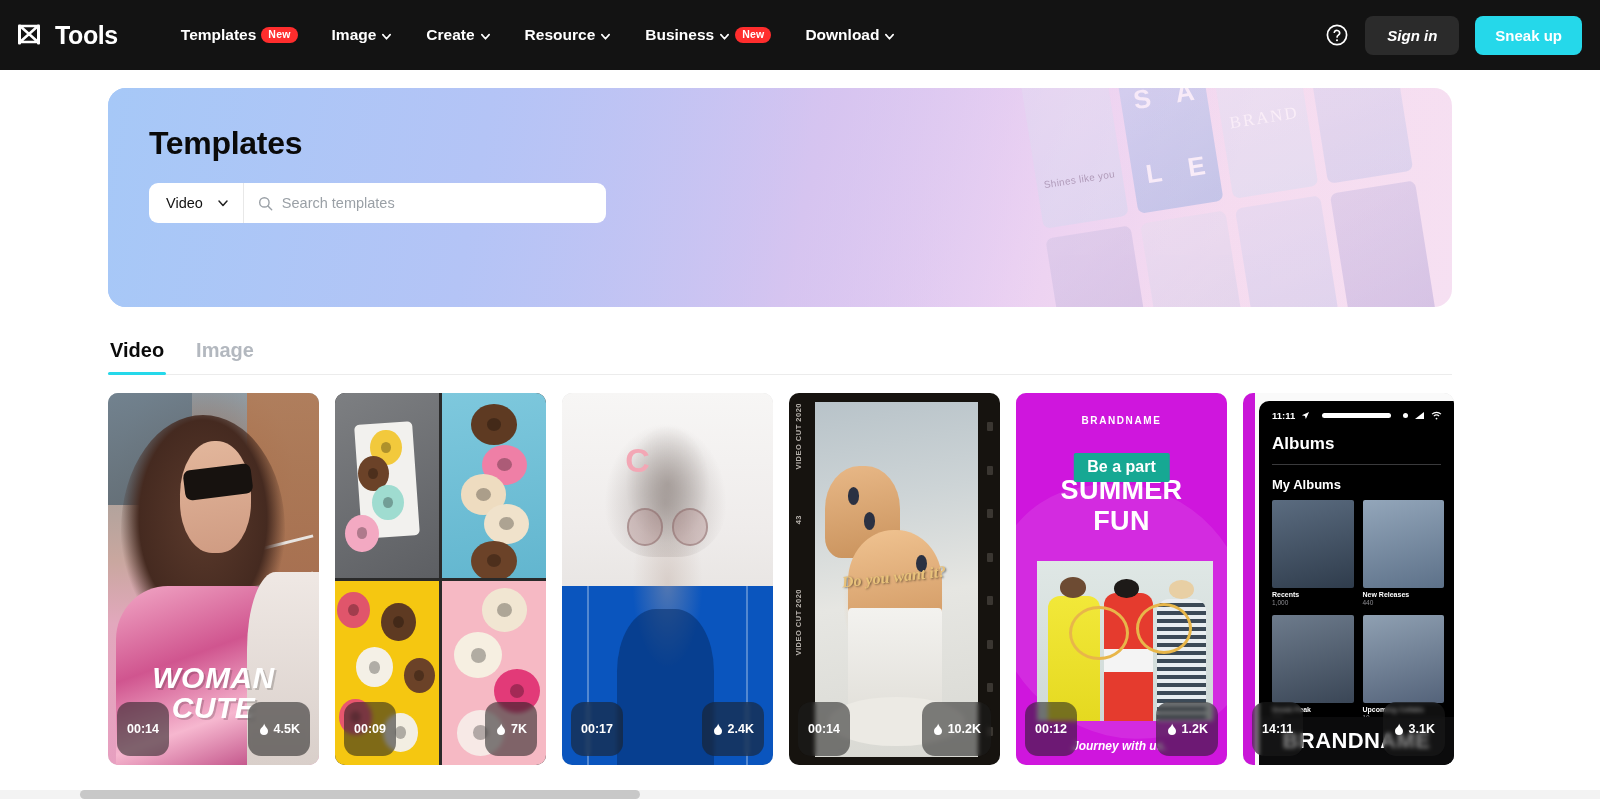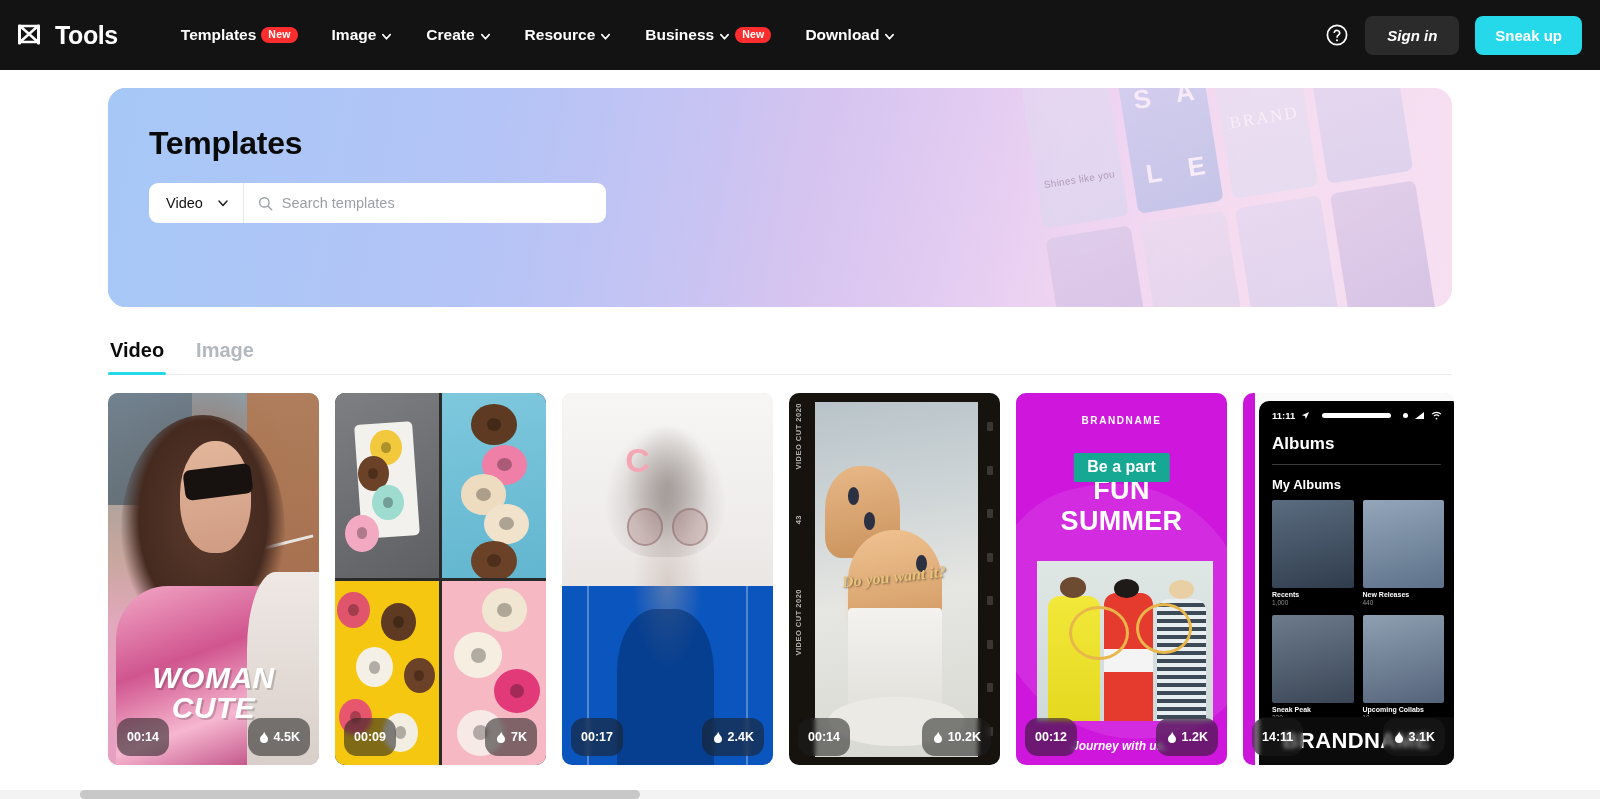--- a/index.html
+++ b/index.html
@@ -186,21 +186,21 @@
   .card {
     width: 211px; height: 372px; flex: none;
     border-radius: 10px; overflow: hidden;
     position: relative; cursor: pointer;
     background: #ddd;
   }
   .pill {
     position: absolute; bottom: 9px;
     background: rgba(30,30,30,.55);
     color: #fff; font-size: 12.5px; font-weight: bold;
-    border-radius: 13px; padding: 12px 10px;
+    border-radius: 13px; padding: 20px 10px;
     display: flex; align-items: center; gap: 4px;
     backdrop-filter: blur(2px);
     z-index: 9;
   }
   .pill-dur { left: 9px; }
   .pill-likes { right: 9px; }
   .flame { width: 12px; height: 13px; flex: none; }
 
   
   .c1-bg {
@@ -724,22 +724,22 @@
       </div>
     </div>
 
     <div class="card">
       <div class="c5-bg">
         <div class="c5-blob"></div>
       </div>
       <div class="c5-brand">BRANDNAME</div>
       <div class="c5-bepart">Be a part</div>
       <div class="c5-head">
+        <div>SUMMER</div>
         <div>FUN</div>
-        <div>SUMMER</div>
       </div>
       <div class="c5-photo">
         <div class="kid" style="left:6%;width:30%;height:78%;background:linear-gradient(180deg,#f2e839,#e5d920);border-radius:12px 12px 0 0;"></div>
         <div class="kid-head" style="left:13%;top:10%;width:15%;height:13%;background:#6d4b33;"></div>
         <div class="kid" style="left:38%;width:28%;height:80%;background:linear-gradient(180deg,#e53b2e 0%,#e53b2e 44%,#f4f4f4 44%,#f4f4f4 62%,#e53b2e 62%);border-radius:12px 12px 0 0;"></div>
         <div class="kid-head" style="left:44%;top:11%;width:14%;height:12%;background:#1d1a18;"></div>
         <div class="kid" style="left:68%;width:28%;height:76%;background:repeating-linear-gradient(180deg,#e9eef1 0 4px,#3c4a57 4px 8px);border-radius:12px 12px 0 0;"></div>
         <div class="kid-head" style="left:75%;top:12%;width:14%;height:12%;background:#e8cfa4;"></div>
         <div style="position:absolute;left:18%;top:28%;width:34%;height:34%;border:3px solid #e8b64a;border-radius:50%;"></div>
         <div style="position:absolute;left:56%;top:26%;width:32%;height:32%;border:3px solid #e8b64a;border-radius:50%;"></div>

